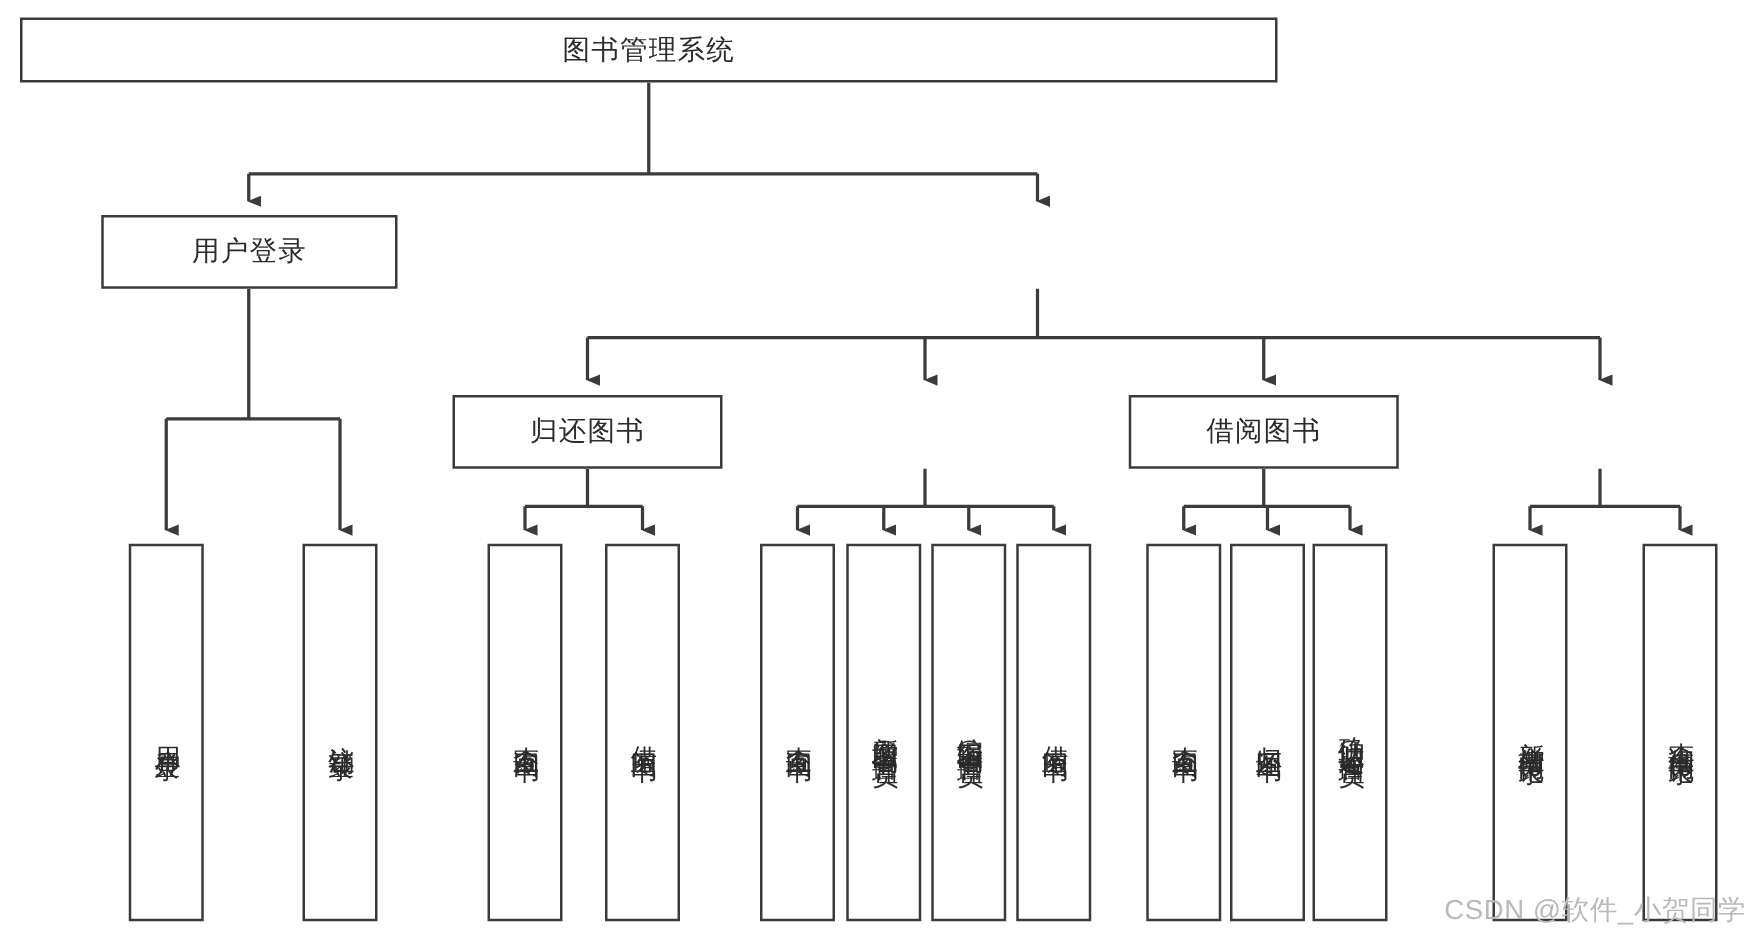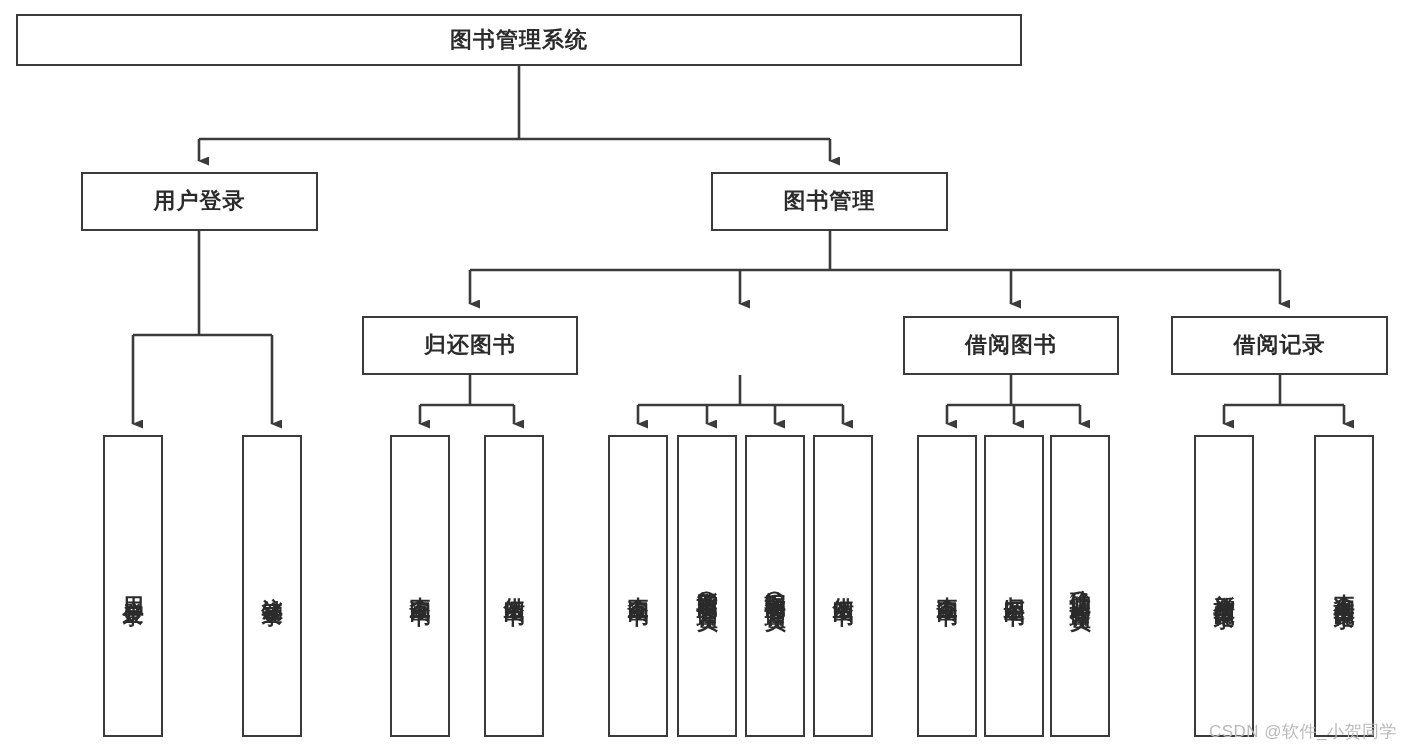--- a/index.html
+++ b/index.html
@@ -48,27 +48,26 @@
     letter-spacing: 3px;
     padding: 6px 0;
   }
   .node.vertical .label {
     writing-mode: vertical-rl;
     text-orientation: upright;
     white-space: nowrap;
   }
   .node .label {
     display: block;
-    font-weight: bold;
   }
   #watermark {
     position: absolute;
     right: 8px;
     bottom: 4px;
-    font-size: 17px;
+    font-size: 22px;
     color: #b9b9b9;
     letter-spacing: 0.5px;
     white-space: nowrap;
   }
 </style>
 </head>
 <body>
 
 <div id="diagram-root">
 
@@ -123,36 +122,30 @@
   </svg>
 
   <div class="node horizontal" style="left:16px; top:14px; width:1006px; height:52px;">
     <span class="label">图书管理系统</span>
   </div>
 
   <div class="node horizontal" style="left:81px; top:172px; width:237px; height:59px;">
     <span class="label">用户登录</span>
   </div>
 
-  <div class="node horizontal" style="left:711px; top:172px; width:237px; height:59px;">
-    <span class="label">图书管理</span>
-  </div>
 
   <div class="node horizontal" style="left:362px; top:316px; width:216px; height:59px;">
     <span class="label">归还图书</span>
   </div>
 
 
   <div class="node horizontal" style="left:903px; top:316px; width:216px; height:59px;">
     <span class="label">借阅图书</span>
   </div>
 
-  <div class="node horizontal" style="left:1171px; top:316px; width:217px; height:59px;">
-    <span class="label">借阅记录</span>
-  </div>
 
   <div class="node vertical" style="left:103px; top:435px; width:60px; height:302px;">
     <span class="label">用户登录</span>
   </div>
 
   <div class="node vertical" style="left:242px; top:435px; width:60px; height:302px;">
     <span class="label">注销登录</span>
   </div>
 
   <div class="node vertical" style="left:390px; top:435px; width:60px; height:302px;">

